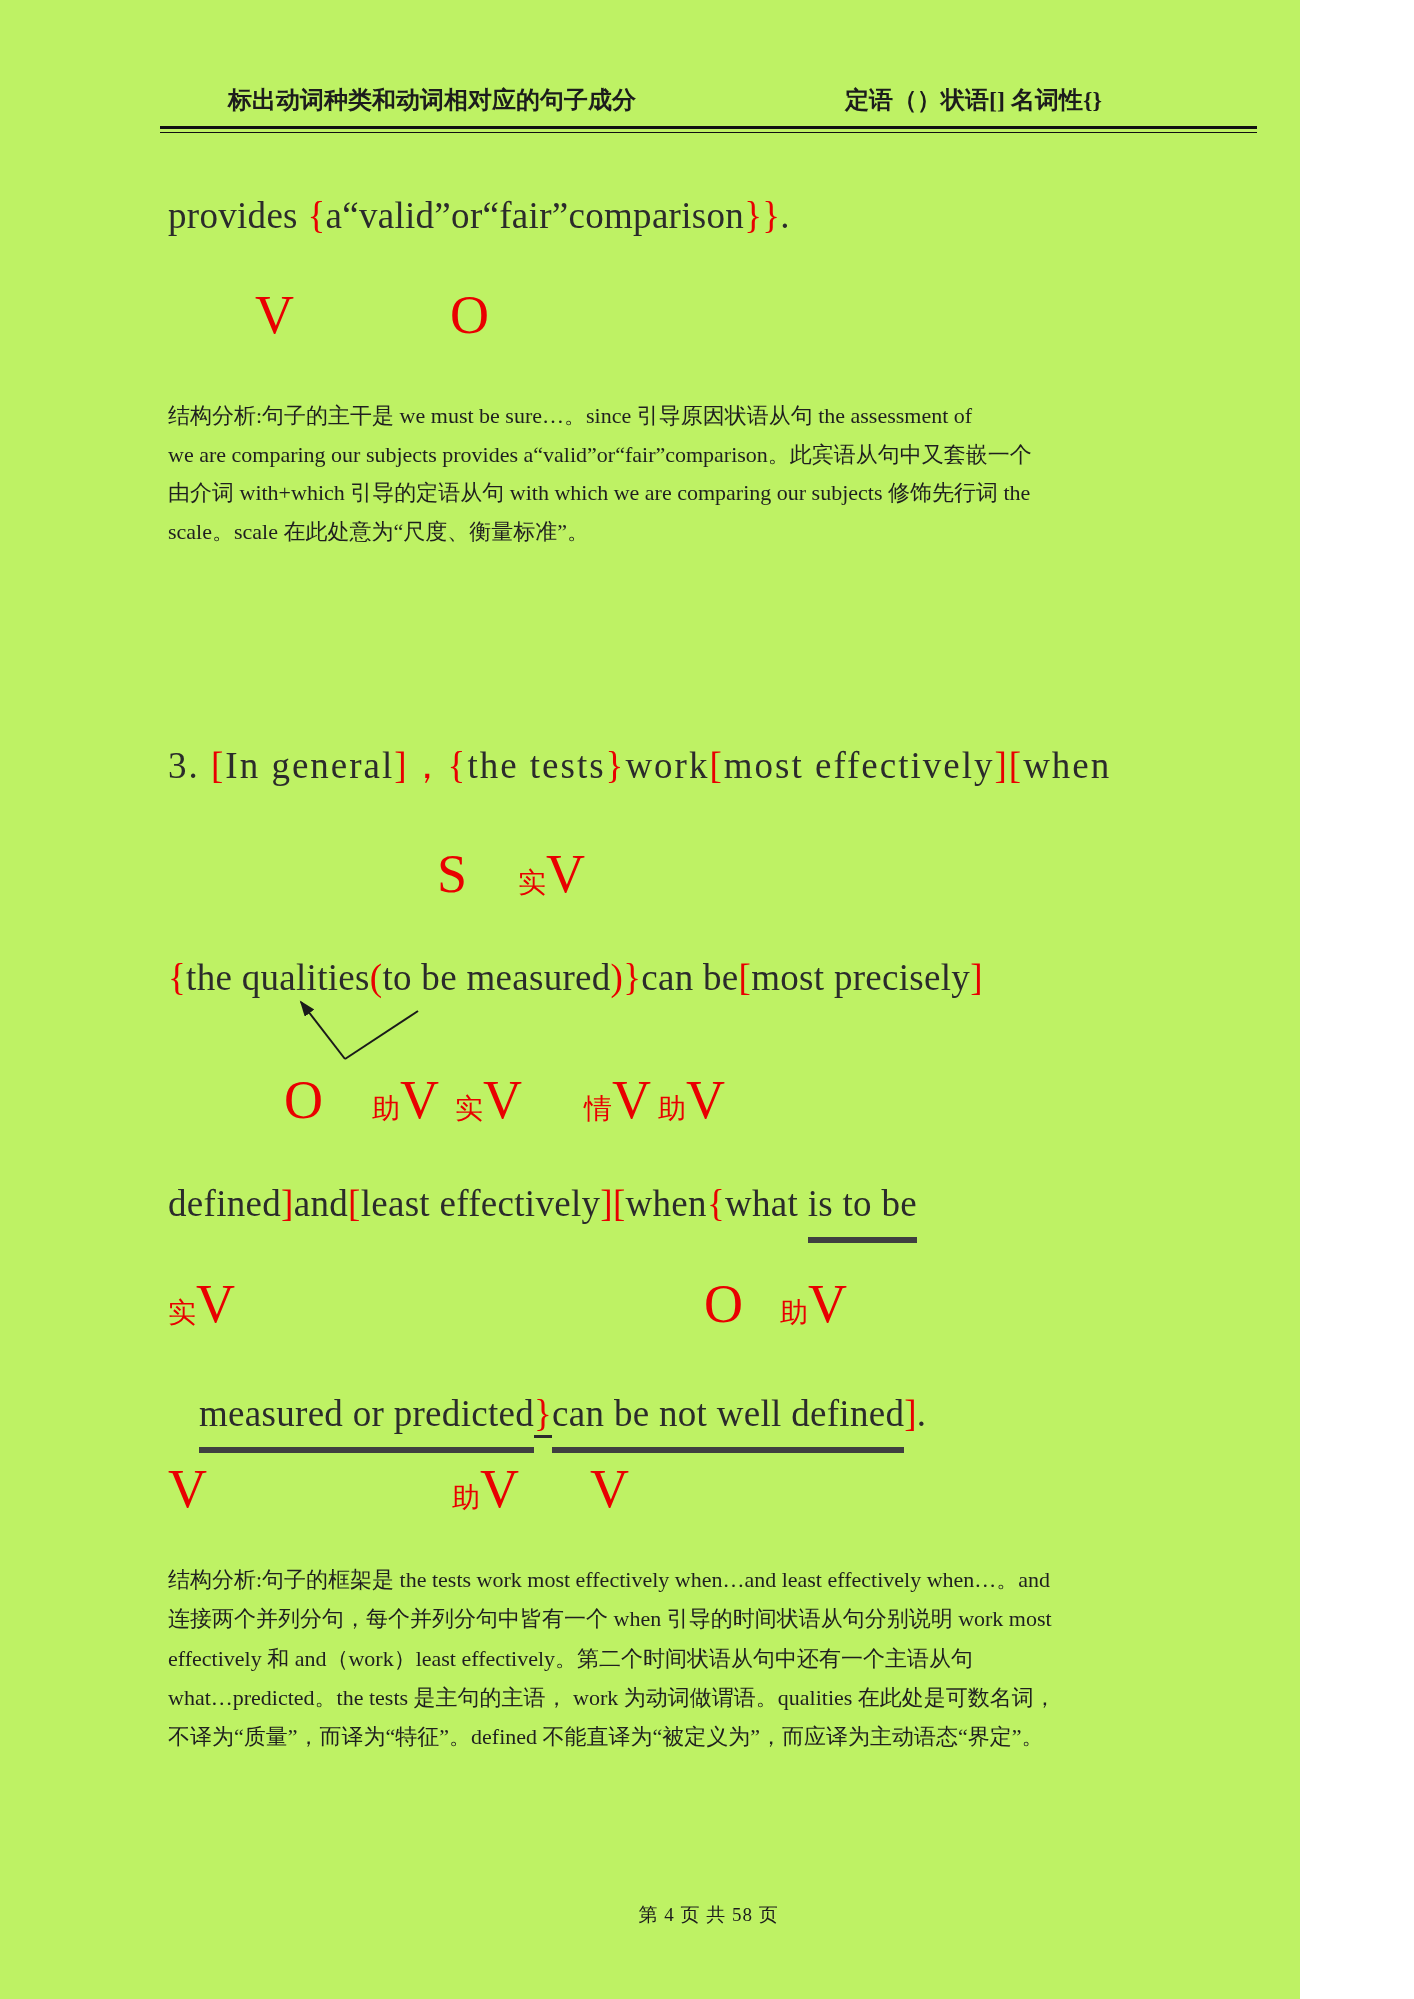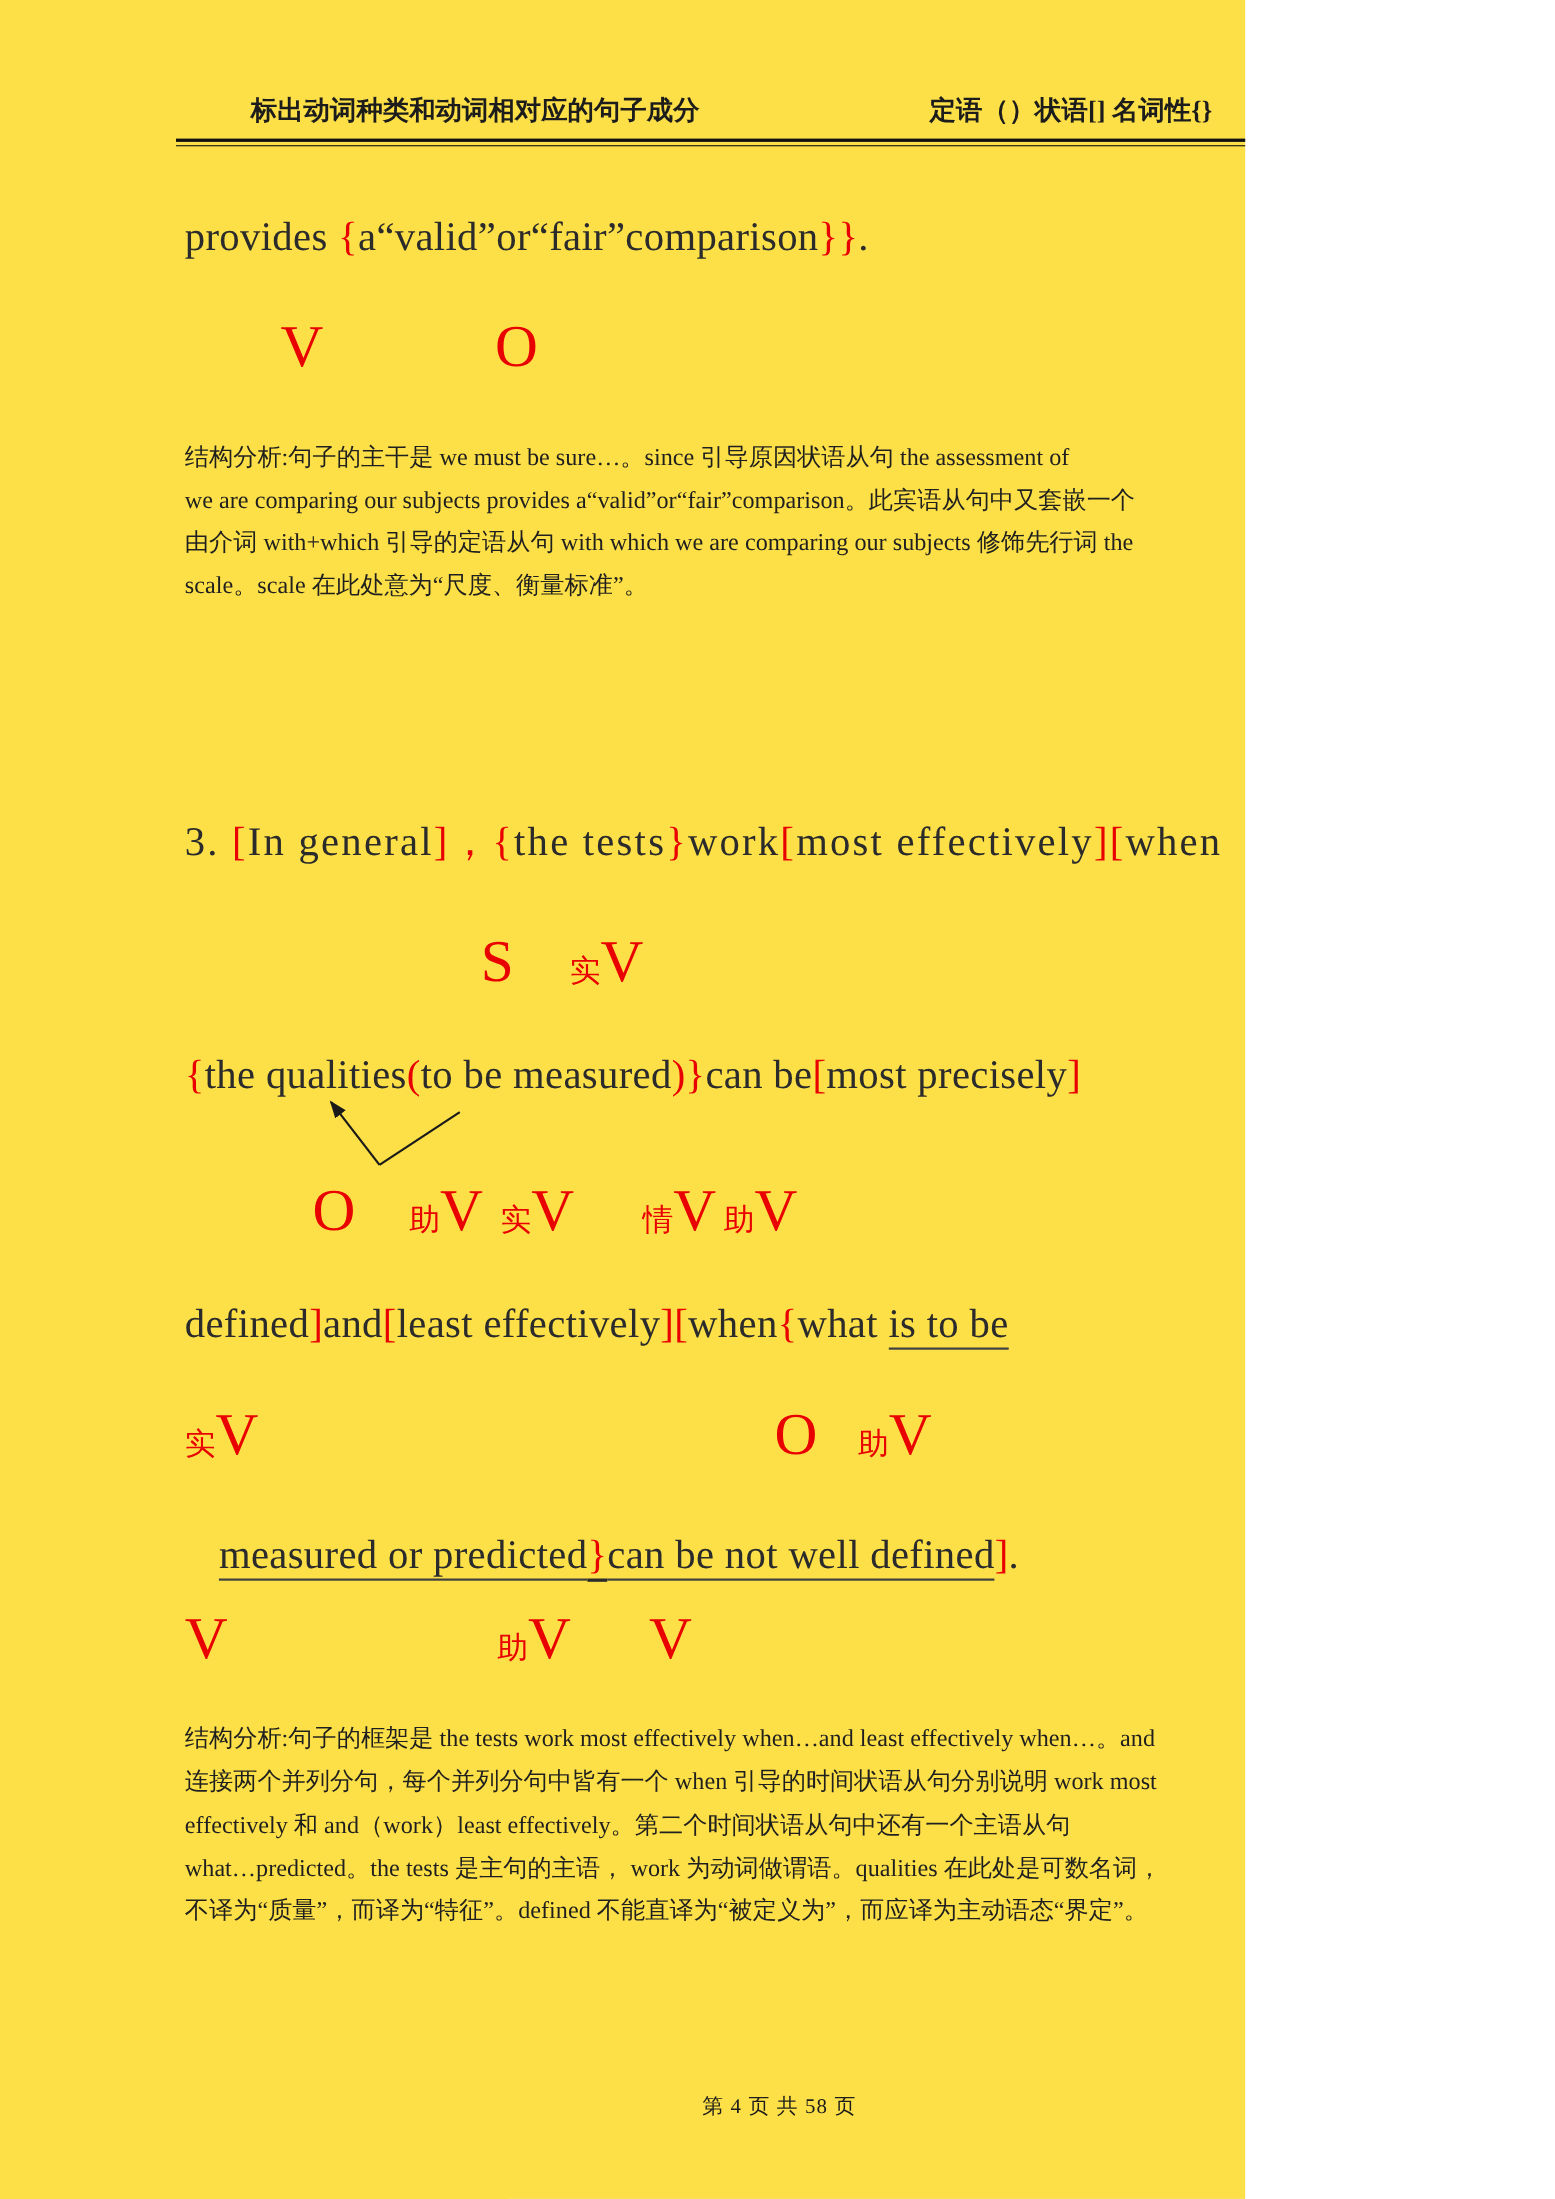--- a/index.html
+++ b/index.html
@@ -1,20 +1,20 @@
 <!DOCTYPE html>
 <html><head>
 <meta charset="utf-8">
 <style>
   * { margin:0; padding:0; box-sizing:border-box; }
   html,body { background:#ffffff; }
   .page {
     position:relative;
-    width:1132px; height:1999px;
-    background:#fde047;
+    width:1300px; height:1999px;
+    background:#bef264;
     font-family:"Liberation Serif","DejaVu Serif",serif;
     color:#1f1f1f;
     overflow:hidden;
   }
   .abs { position:absolute; }
 
   
   .hdr {
     font-size:24px; font-weight:bold; color:#1c1c1c; white-space:nowrap;
   }
@@ -25,21 +25,21 @@
   }
 
   
   .big {
     font-size:37px; font-weight:normal; white-space:nowrap;
     color:#2b2b2b; letter-spacing:0.3px; line-height:48px;
   }
   .big.sp1 { letter-spacing:2px; }
   .seg-k { color:#2b2b2b; }
   .seg-r { color:#e90000; }
-  .seg-ku { color:#2b2b2b; border-bottom:2px solid #404040; padding-bottom:1px; }
+  .seg-ku { color:#2b2b2b; border-bottom:6px solid #404040; padding-bottom:13px; }
   .seg-ru { color:#e90000; border-bottom:3px solid #2b2b2b; padding-bottom:1px; }
 
   
   .marker { color:#e90000; white-space:nowrap; line-height:1; }
   .m-pre   { font-size:28px; }
   .m-letter{ font-size:54px; }
 
   
   .para { font-size:22px; color:#1f1f1f; }
   .para .ln { white-space:nowrap; }

